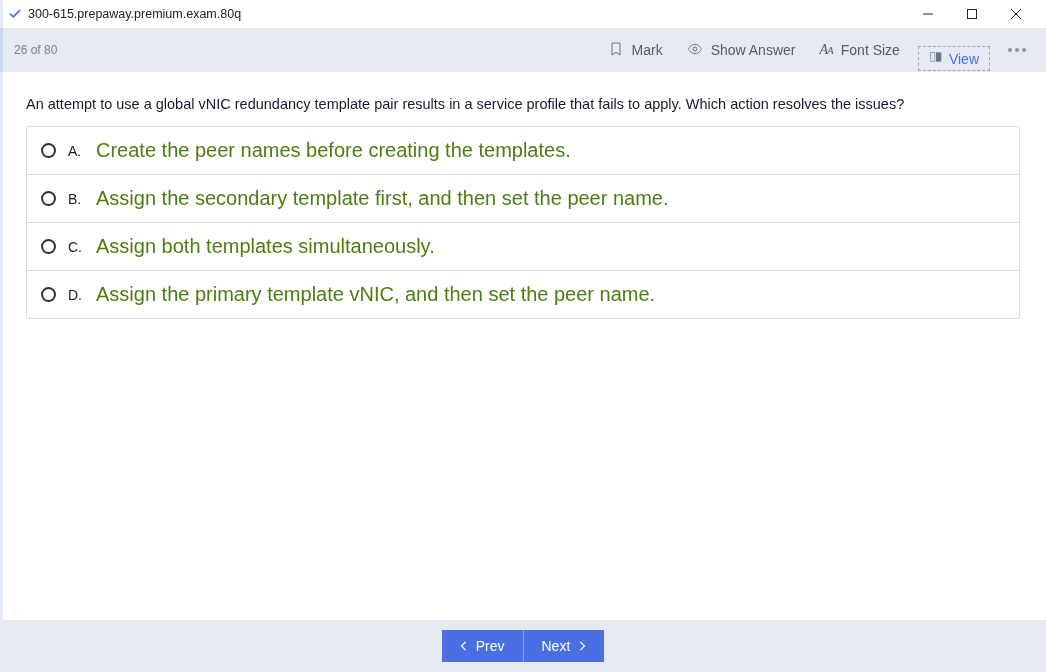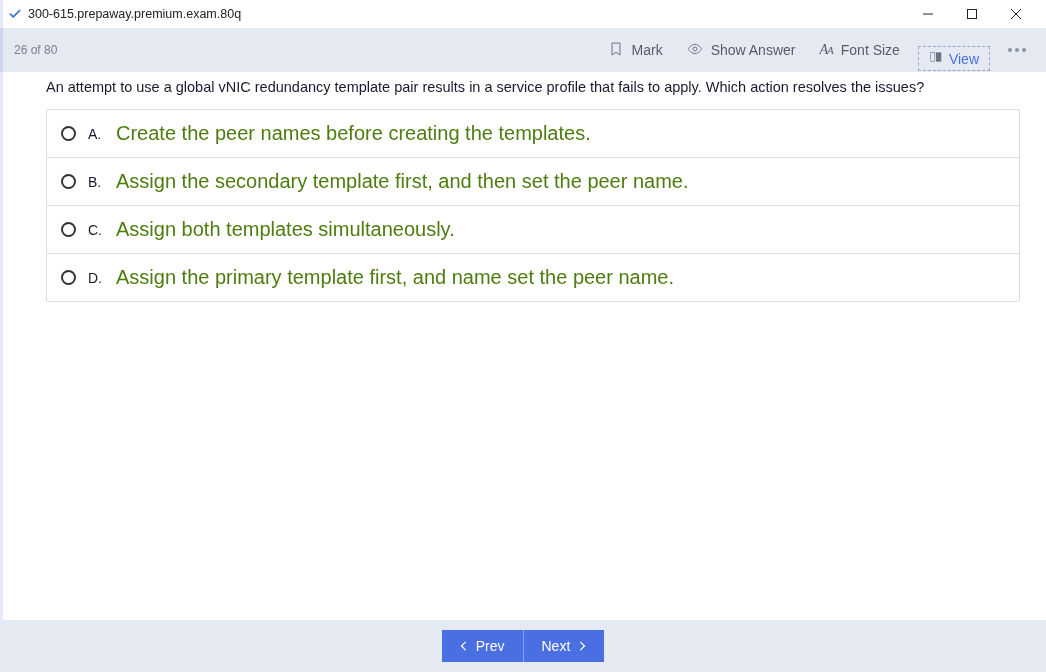--- a/index.html
+++ b/index.html
@@ -75,22 +75,21 @@
   }
   .viewbtn svg { width: 14px; height: 14px; }
   .more {
     display: flex; gap: 3px;
     padding: 4px 6px;
     cursor: pointer;
   }
   .more span { width: 4px; height: 4px; border-radius: 50%; background: #8b92a3; }
   
   .content {
-    padding: 3px 26px;
-    margin-left: 20px;
+    padding: 20px 26px;
   }
   .question {
     font-size: 14.5px;
     color: #1a1a2e;
     margin: 4px 0 14px 0;
   }
   .options {
     border: 1px solid #d8dde6;
     border-radius: 2px;
   }
@@ -229,21 +228,21 @@
       <span class="opt-text">Assign the secondary template first, and then set the peer name.</span>
     </div>
     <div class="opt">
       <span class="radio"></span>
       <span class="opt-letter">C.</span>
       <span class="opt-text">Assign both templates simultaneously.</span>
     </div>
     <div class="opt">
       <span class="radio"></span>
       <span class="opt-letter">D.</span>
-      <span class="opt-text">Assign the primary template first, and name set the peer name.</span>
+      <span class="opt-text">Assign the primary template vNIC, and then set the peer name.</span>
     </div>
   </div>
 </div>
 
 <div class="footer">
   <button class="navbtn prev">
     <span>
       <svg viewBox="0 0 8 12">
           <path d="M6 1L1 6l5 5" stroke="#fff" stroke-width="1.5" fill="none"></path>
         </svg>

